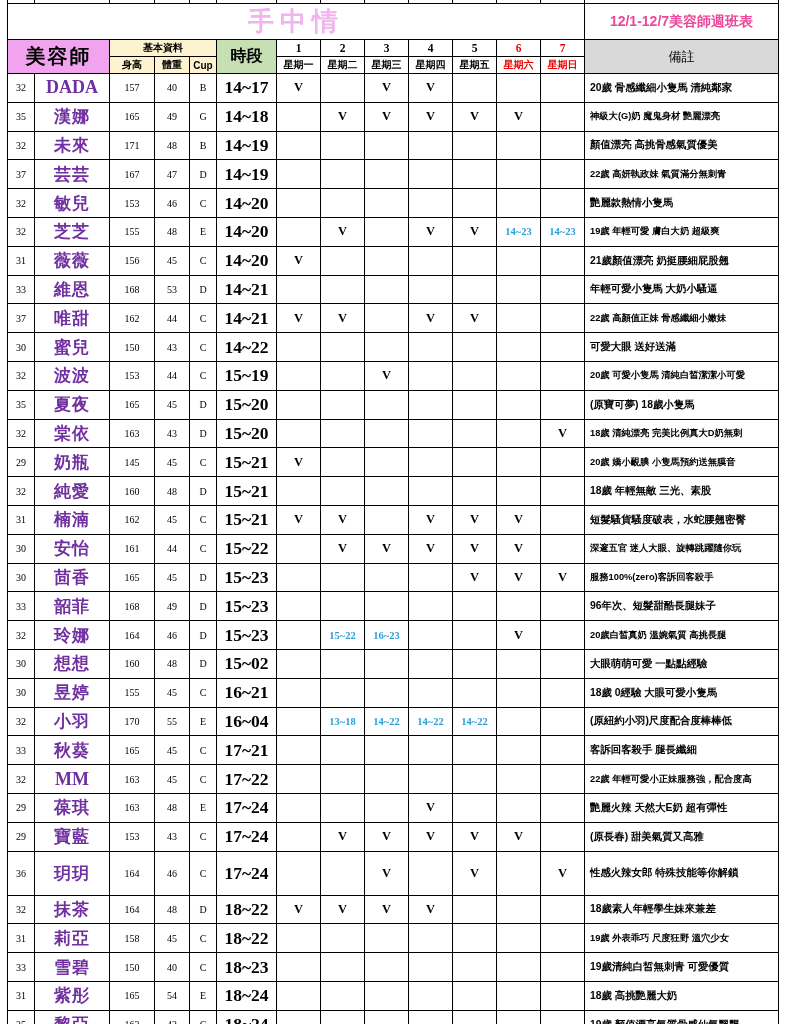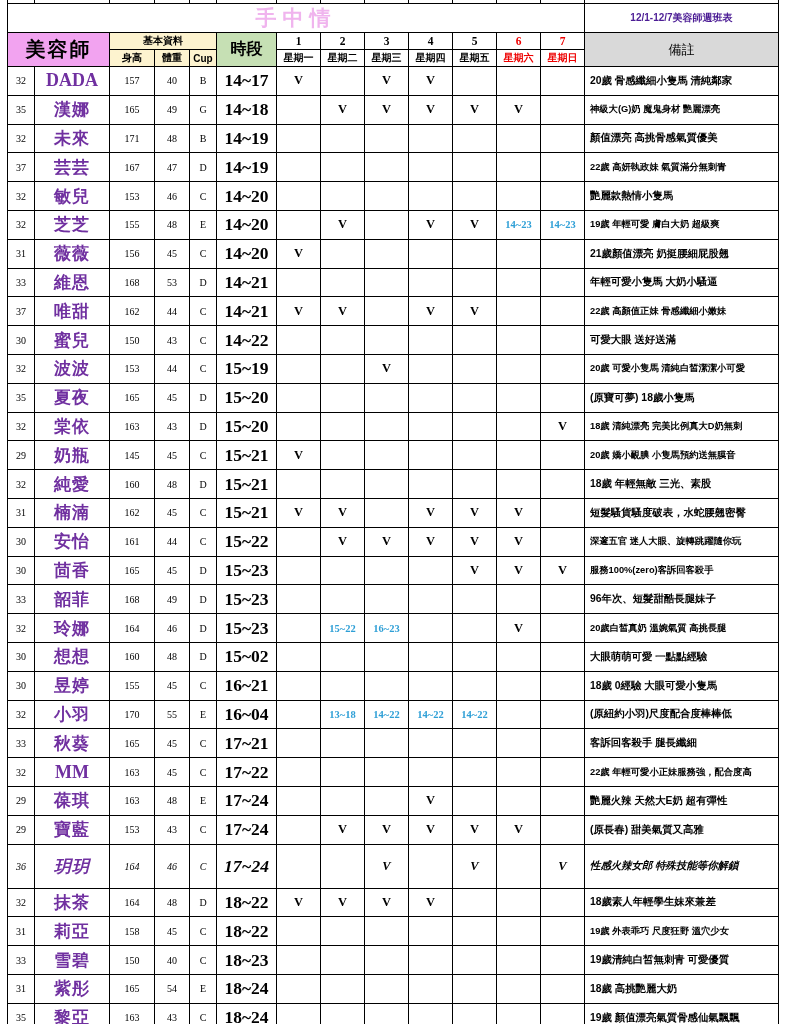--- a/index.html
+++ b/index.html
@@ -12,22 +12,22 @@
   table.sched{
     position:absolute;left:7px;top:0;
     width:771px;border-collapse:collapse;table-layout:fixed;
     background:#fff;
   }
   td{border:1.5px solid #000;padding:0;text-align:center;vertical-align:middle;overflow:hidden;white-space:nowrap;}
   tr.sliver td{border-top:none;height:3px;}
   tr.partial td{border-bottom:none;height:9px;}
   
   tr.titlerow td{height:25px;}
-  .title-cell{font-size:21px;font-weight:bold;color:#f0b4ee;letter-spacing:6px;}
-  .subtitle-cell{font-size:10px;font-weight:bold;color:#4c1d95;}
+  .title-cell{font-size:26px;font-weight:bold;color:#f0b4ee;letter-spacing:6px;}
+  .subtitle-cell{font-size:14px;font-weight:bold;color:#ec4899;}
   
   tr.hdr td{height:16px;}
   .hd-beauty{background:#f2a3f0;font-size:20px;font-weight:bold;letter-spacing:2px;}
   .hd-basic{background:#fdf3cf;font-size:10px;font-weight:bold;}
   .hd-sub{background:#fdf3cf;font-size:10px;font-weight:bold;}
   .hd-slot{background:#c6e0b4;font-size:16px;font-weight:bold;}
   .hd-note{background:#d9d9d9;font-size:13px;font-weight:normal;}
   .hd-dnum{font-family:"Liberation Serif",serif;font-size:11.5px;font-weight:bold;}
   .hd-dname{font-size:10px;font-weight:bold;}
   .red{color:#ee0000;}
@@ -541,21 +541,21 @@
           <td class="slot">17~24</td>
           <td class="day"></td>
           <td class="day">V</td>
           <td class="day">V</td>
           <td class="day">V</td>
           <td class="day">V</td>
           <td class="day">V</td>
           <td class="day"></td>
           <td class="note">(原長春) 甜美氣質又高雅</td>
         </tr>
-        <tr style="height: 44px; font-style: italic;">
+        <tr style="height: 44px;">
           <td class="age">36</td>
           <td class="name">玥玥</td>
           <td class="num">164</td>
           <td class="num">46</td>
           <td class="num">C</td>
           <td class="slot">17~24</td>
           <td class="day"></td>
           <td class="day"></td>
           <td class="day">V</td>
           <td class="day"></td>

